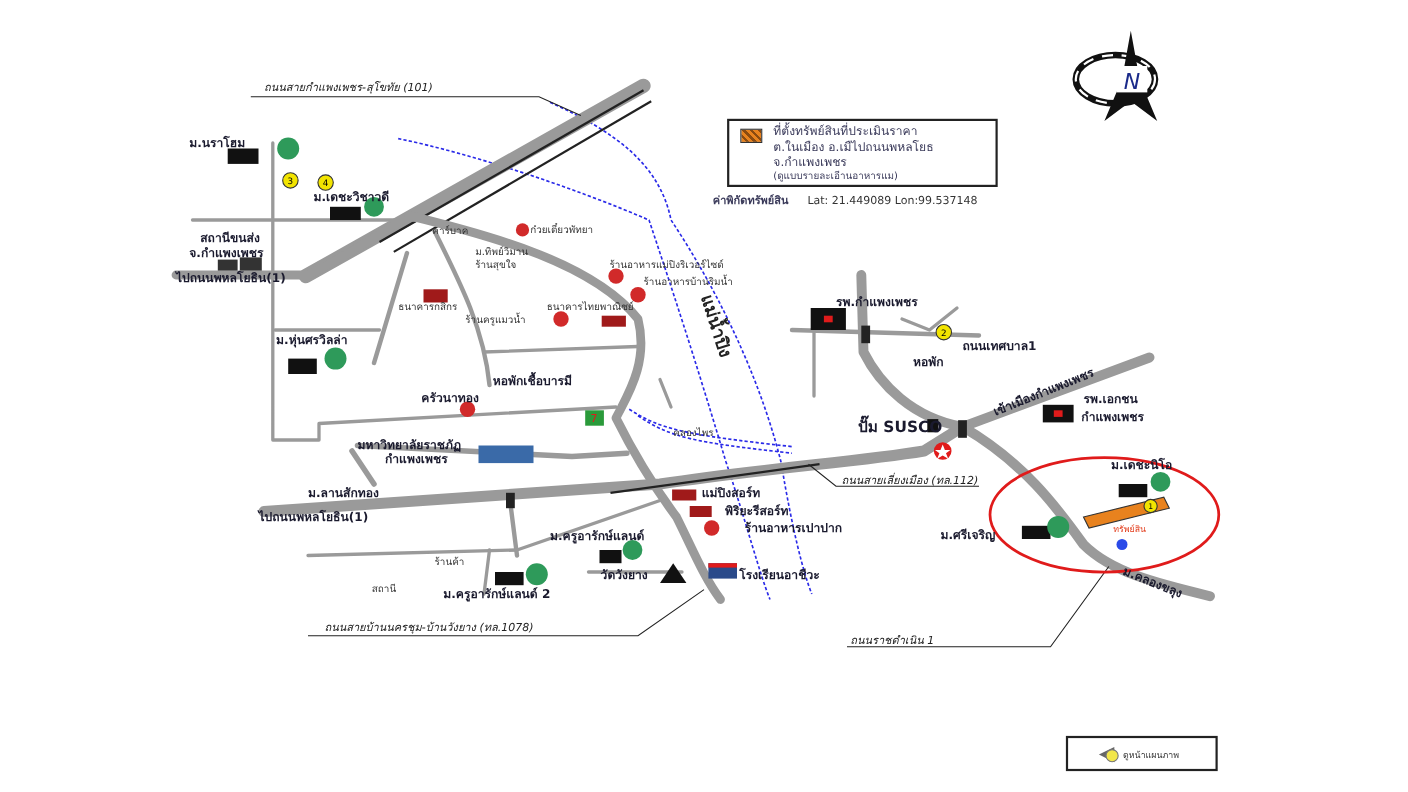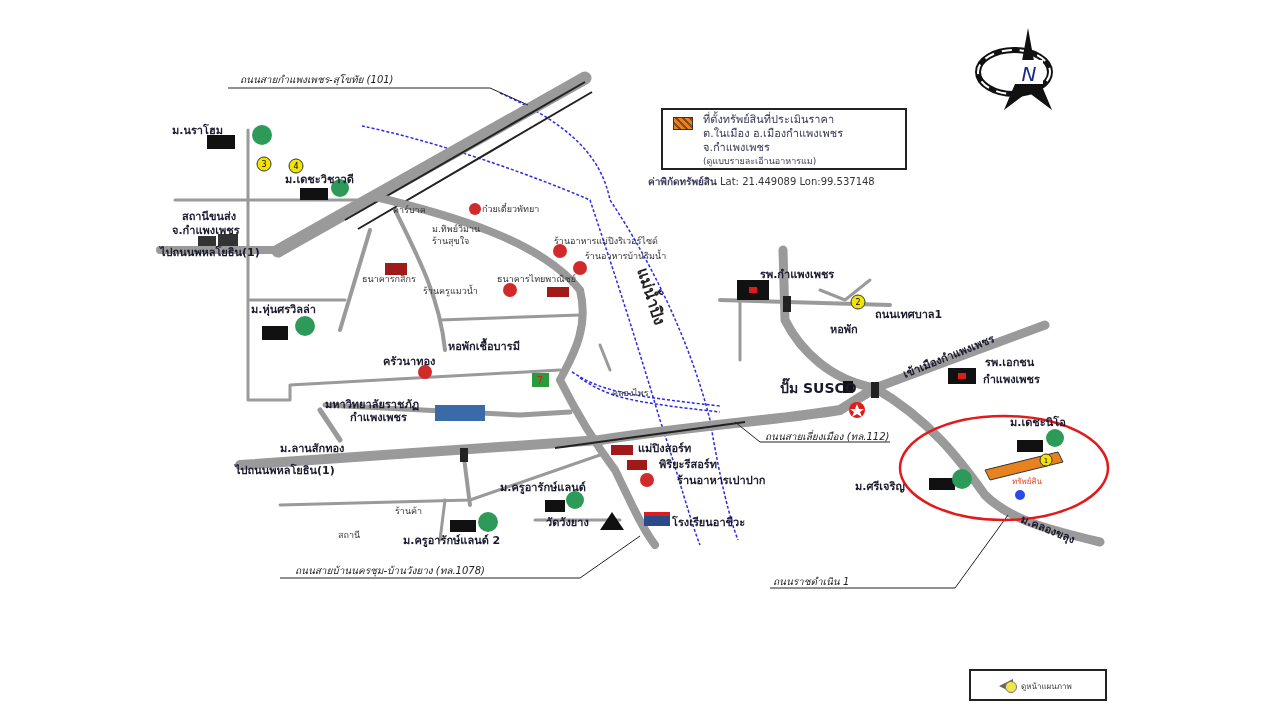--- a/index.html
+++ b/index.html
@@ -9,21 +9,21 @@
   .lbl-it{font-family:"DejaVu Sans",sans-serif;font-size:10px;fill:#222;font-style:italic;}
   .lbl-sm{font-family:"DejaVu Sans",sans-serif;font-size:9px;fill:#333;}
   .lbl-red{font-family:"DejaVu Sans",sans-serif;font-size:8px;fill:#e23b1a;}
   .road{stroke:#9a9a9a;fill:none;stroke-linecap:round;stroke-linejoin:round;}
   .river{stroke:#2a2ae8;fill:none;stroke-dasharray:3 2;stroke-width:1.5;}
   .legend{position:absolute;left:661px;top:108px;width:246px;height:62px;border:2px solid #222;background:#fff;box-sizing:border-box;}
   .legend .sw{position:absolute;left:10px;top:7px;width:18px;height:11px;background:repeating-linear-gradient(45deg,#e8821e 0 3px,#8a4a10 3px 5px);border:1px solid #333;}
   .legend .t{position:absolute;left:40px;font-size:11px;font-weight:normal;color:#3a3a5a;line-height:14px;}
   .legend .t1{top:3px}.legend .t2{top:17px}.legend .t3{top:31px}.legend .t4{top:45px;font-weight:normal;font-size:9px;top:44px}
   .coords{position:absolute;left:648px;top:174px;font-size:10px;color:#333;white-space:nowrap;}
-  .coords b{color:#3a3a5a;}
+  .coords b{color:#3a3a5a;margin-right:14px;}
   .backbtn{position:absolute;left:969px;top:669px;width:138px;height:32px;border:2px solid #222;box-sizing:border-box;background:#fff;cursor:pointer;padding-left:35px;}
   .backbtn .arrow{position:absolute;left:28px;top:8px;width:0;height:0;border-top:7px solid transparent;border-bottom:7px solid transparent;border-right:14px solid #666;}
   .backbtn .dot{position:absolute;left:34px;top:10px;width:10px;height:10px;border-radius:50%;background:#f2e64a;border:1px solid #777;}
   .backbtn .bl{position:absolute;left:50px;top:9px;font-size:8px;color:#333;}
 </style>
 </head>
 <body>
 
 <svg width="1280" height="720" viewBox="0 0 1280 720">
 
@@ -243,21 +243,21 @@
   <text class="lbl" x="855" y="490">ม.ศรีเจริญ</text>
   <text class="lbl" x="1010" y="426">ม.เดชะนิโอ</text>
   <text class="lbl-sm" x="338" y="538">สถานี</text>
   <text class="lbl-sm" x="395" y="514">ร้านค้า</text>
   <text class="lbl-red" x="1012" y="484">ทรัพย์สิน</text>
 </svg>
 
 <div class="legend">
   <div class="sw"></div>
   <div class="t t1">ที่ตั้งทรัพย์สินที่ประเมินราคา</div>
-  <div class="t t2">ต.ในเมือง อ.เมืองกำแพงเพชร</div>
+  <div class="t t2">ต.ในเมือง อ.เมืไปถนนพหลโยธ</div>
   <div class="t t3">จ.กำแพงเพชร</div>
   <div class="t t4">(ดูแบบรายละเอีานอาหารแม)</div>
 </div>
 
 <div class="coords">
   <b>ค่าพิกัดทรัพย์สิน</b>
   <span>Lat: 21.449089 Lon:99.537148</span>
 </div>
 
 <div class="backbtn">

